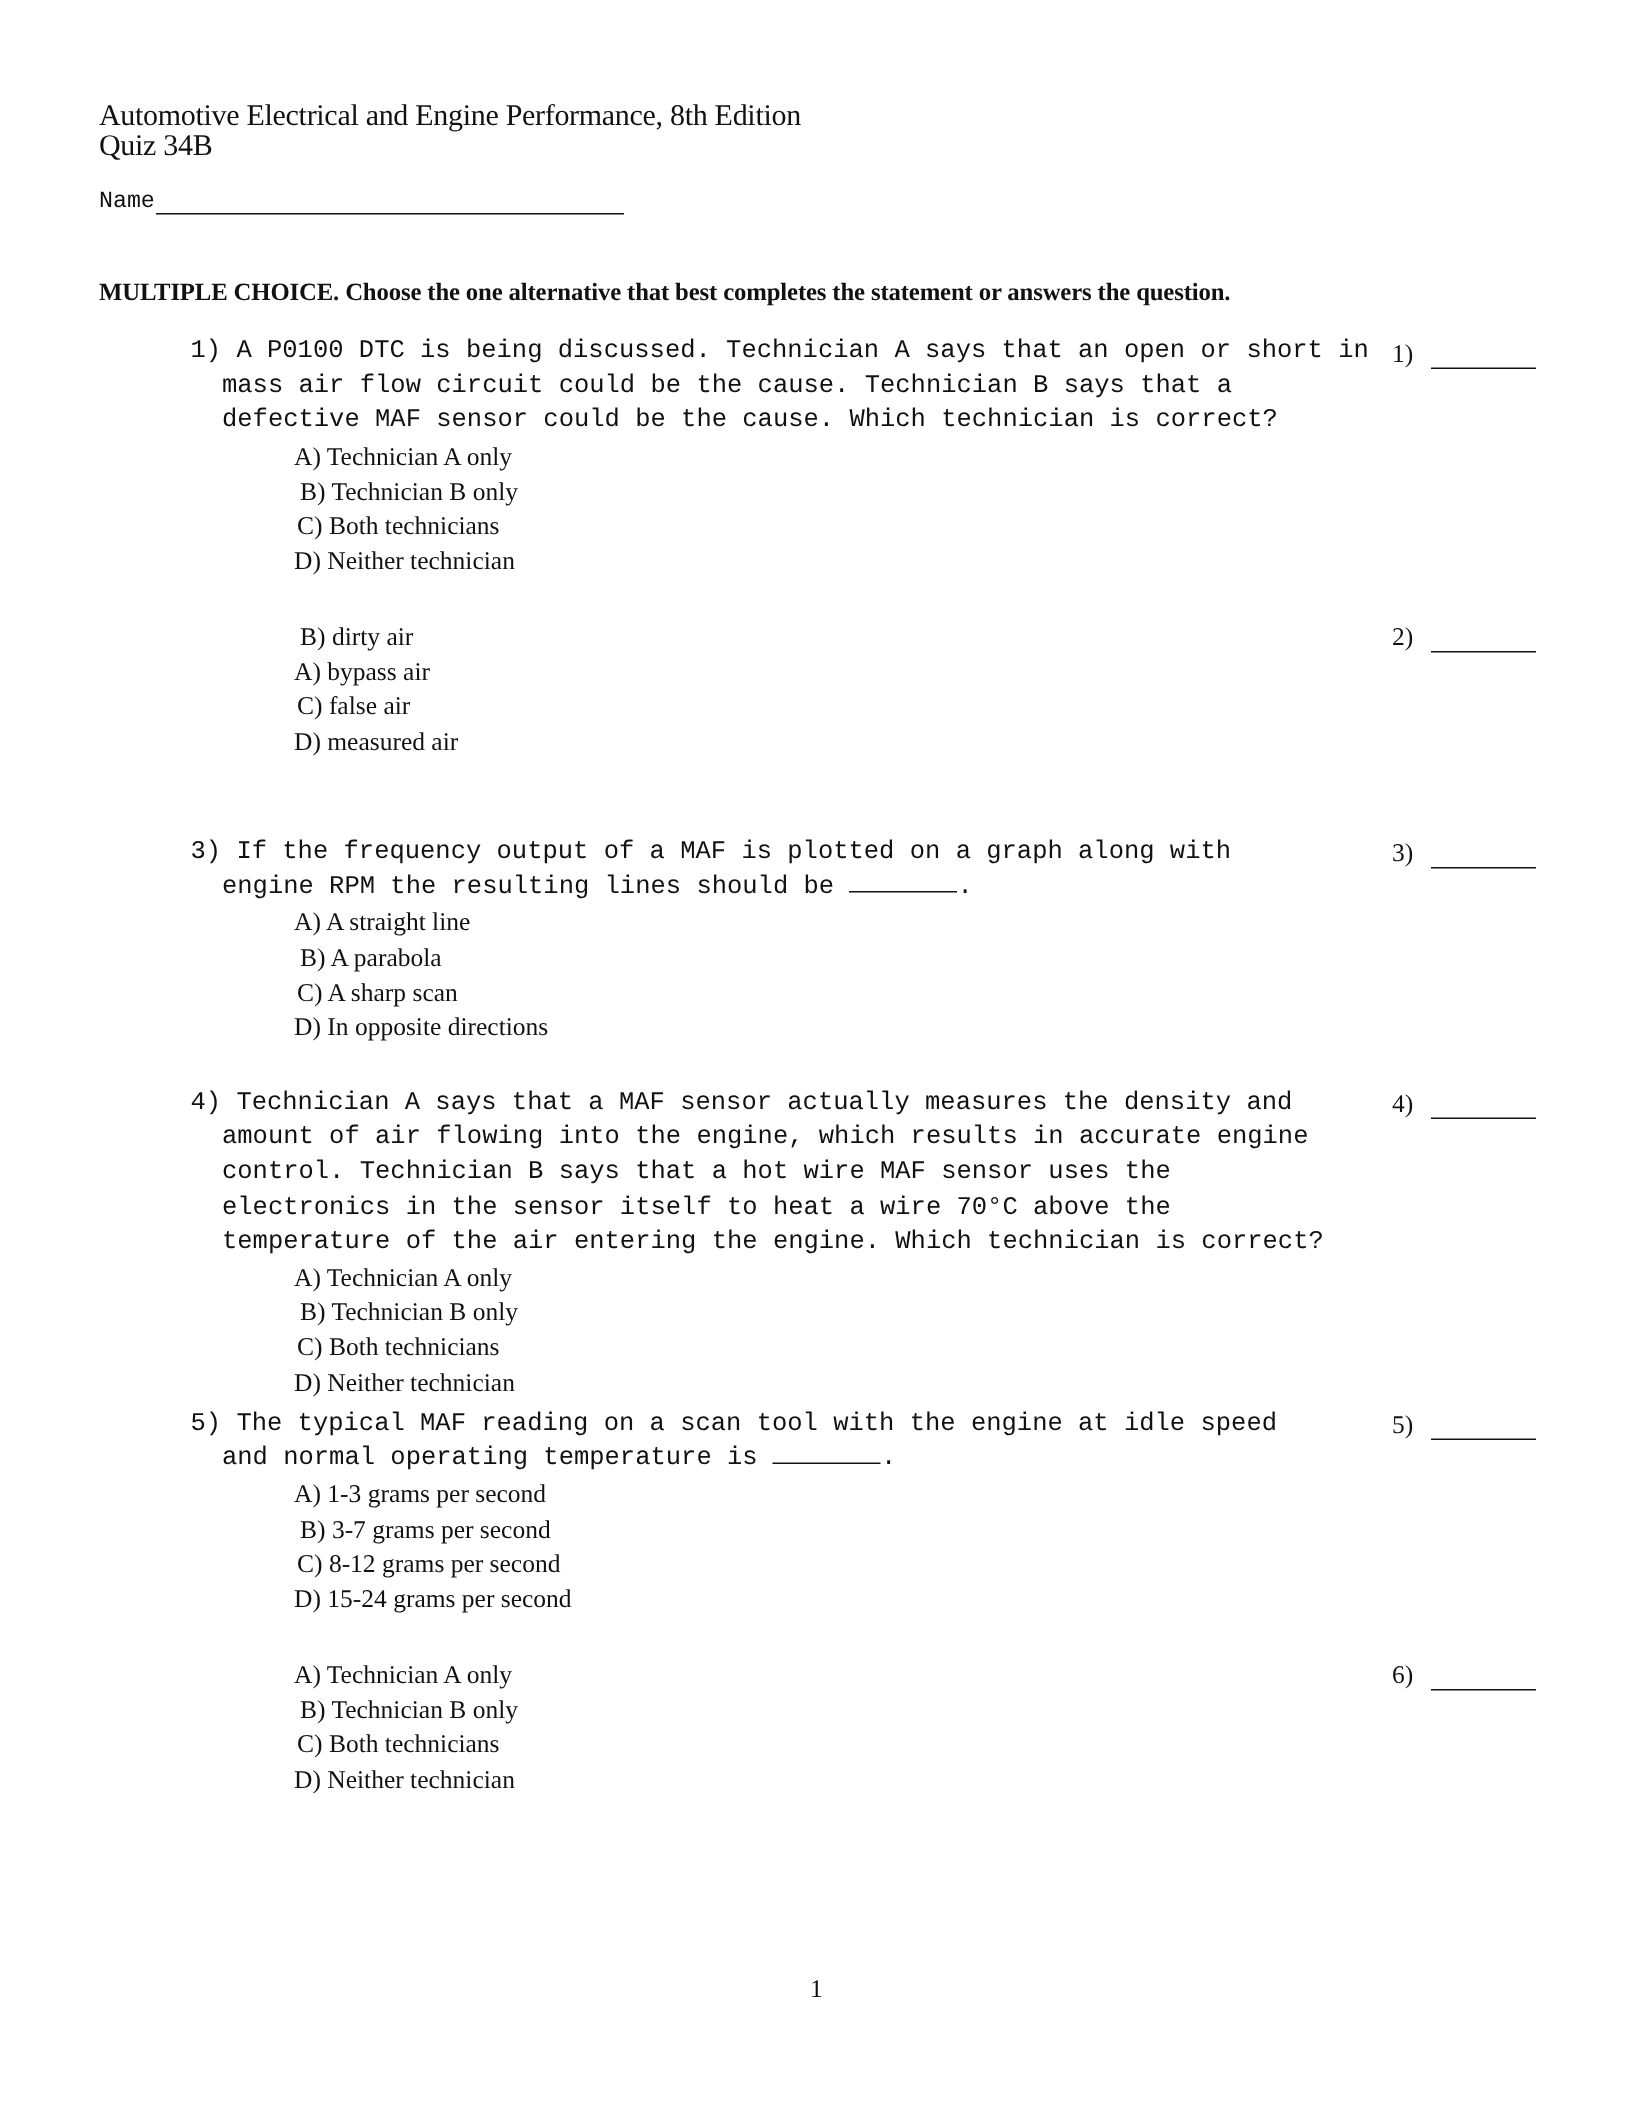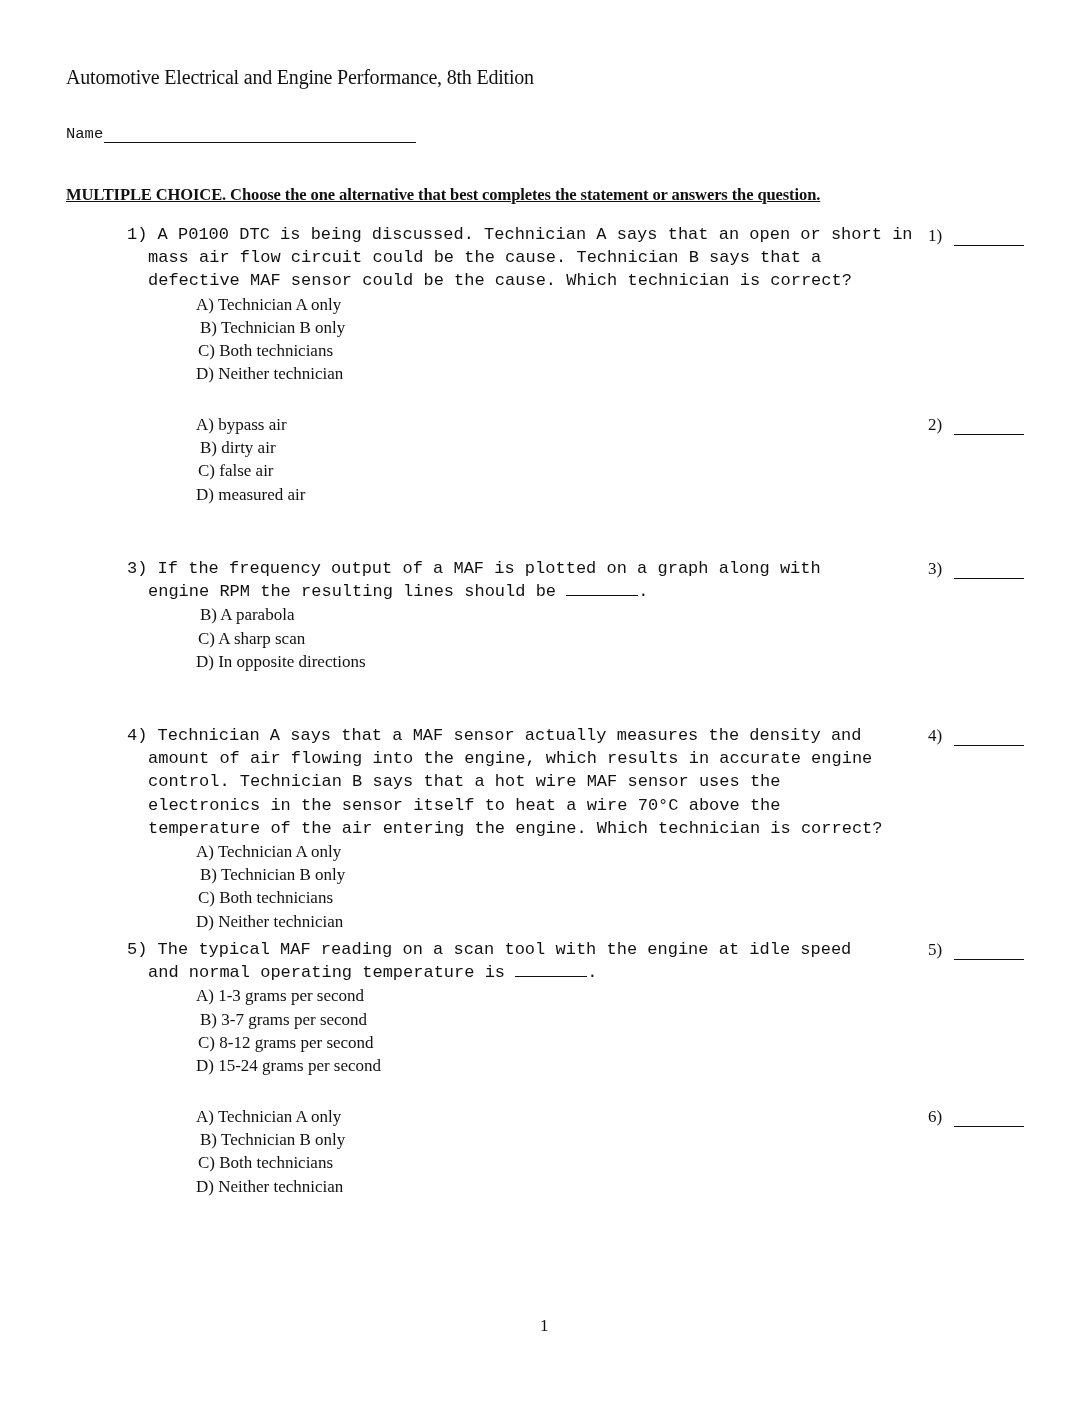--- a/index.html
+++ b/index.html
@@ -1,37 +1,38 @@
 <!DOCTYPE html>
 <html><head>
   <meta charset="utf-8">
   <style>
     html, body { margin: 0; padding: 0; background: #ffffff; }
     body { width: 1088px; height: 1408px; position: relative; color: #111; font-family: "Liberation Serif", "DejaVu Serif", serif; overflow: hidden; }
     .header { position: absolute; left: 66px; top: 67px; font-size: 20px; line-height: 20px; letter-spacing: -0.2px; }
     .name-row { position: absolute; left: 66px; top: 125px; font-size: 15.5px; display: flex; align-items: flex-end; font-family: Liberation Mono, monospace; }
     .name-line { display: inline-block; width: 312px; border-bottom: 1px solid #111; height: 17px; margin-left: 1px; }
-    .instructions { position: absolute; left: 66px; top: 185px; font-size: 16.5px; font-weight: bold; letter-spacing: -0.1px; white-space: nowrap; text-decoration: underline; }
+    .instructions { position: absolute; left: 66px; top: 185px; font-size: 16.5px; font-weight: bold; letter-spacing: -0.1px; white-space: nowrap; }
     .question { position: absolute; left: 127px; width: 790px; font-size: 17px; line-height: 23.2px; }
     .q-stem { padding-left: 21px; text-indent: -21px; font-family: Liberation Mono, monospace; }
     .q-num { }
     .choices { margin-left: 45px; }
     .choice { white-space: nowrap; margin-left: 24px; }
     .choice.b { padding-left: 4px; }
     .choice.c { padding-left: 2px; }
     .blank-inline { display: inline-block; width: 72px; border-bottom: 1px solid #111; height: 14px; vertical-align: baseline; }
     .answer-slot { position: absolute; left: 928px; font-size: 17px; display: flex; align-items: flex-end; }
     .answer-line { display: inline-block; width: 70px; border-bottom: 1.5px solid #111; margin-left: 12px; height: 14px; }
     .page-num { position: absolute; left: 540px; top: 1316px; font-size: 17px; }
   </style>
 </head>
 <body>
 
 <div class="header">
   <div>Automotive Electrical and Engine Performance, 8th Edition</div>
+  <div>Quiz 34B</div>
 </div>
 
 <div class="name-row">
   <span>Name</span>
   <span class="name-line"></span>
 </div>
 
 <div class="instructions">MULTIPLE CHOICE.  Choose the one alternative that best completes the statement or answers the question.</div>
 
 <div class="question" style="top:223px;">
@@ -46,37 +47,38 @@
     <div class="choice">D) Neither technician</div>
   </div>
 </div>
 <div class="answer-slot" style="top:226px;">
   <span>1)</span>
   <span class="answer-line"></span>
 </div>
 
 <div class="question" style="top:413px;">
   <div class="choices">
+    <div class="choice b">B) dirty air</div>
     <div class="choice">A) bypass air</div>
-    <div class="choice b">B) dirty air</div>
     <div class="choice c">C) false air</div>
     <div class="choice">D) measured air</div>
   </div>
 </div>
 <div class="answer-slot" style="top:415px;">
   <span>2)</span>
   <span class="answer-line"></span>
 </div>
 
 <div class="question" style="top:557px;">
   <div class="q-stem" style="padding-right:40px;">
     <span class="q-num">3)</span>
     <span>If the frequency output of a MAF is plotted on a graph along with engine RPM the resulting lines should be </span><span class="blank-inline"></span><span>.</span>
   </div>
   <div class="choices">
+    <div class="choice">A) A straight line</div>
     <div class="choice b">B) A parabola</div>
     <div class="choice c">C) A sharp scan</div>
     <div class="choice">D) In opposite directions</div>
   </div>
 </div>
 <div class="answer-slot" style="top:559px;">
   <span>3)</span>
   <span class="answer-line"></span>
 </div>
 

